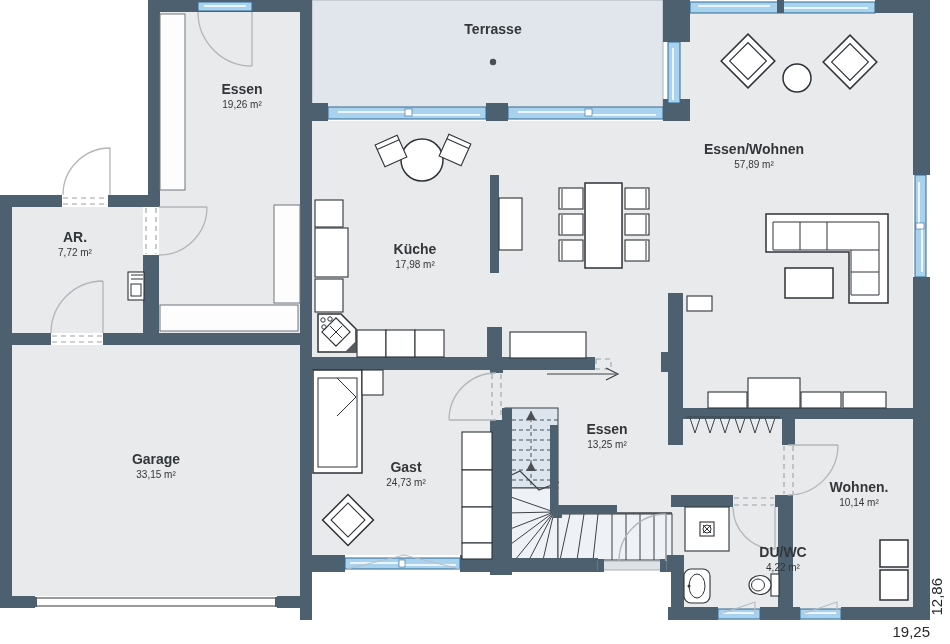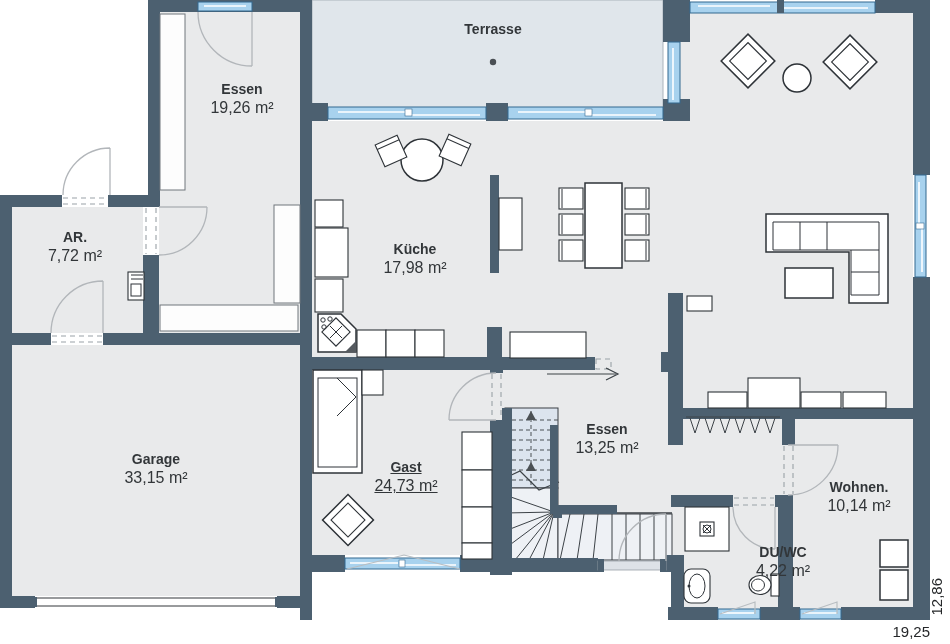--- a/index.html
+++ b/index.html
@@ -22,21 +22,21 @@
   .sdash{fill:none;stroke:#4b5054;stroke-width:1;stroke-dasharray:4 3;}
   .tread{fill:none;stroke:#3c4247;stroke-width:1;}
   .cut{fill:none;stroke:#3c4247;stroke-width:1.3;}
   .gray{fill:none;stroke:#b9bec2;stroke-width:1.2;}
   .supper{fill:#dce4ee;stroke:#3a3f44;stroke-width:1;}
   .slower{fill:#eef1f5;stroke:#3a3f44;stroke-width:1;}
   
   .room-label{position:absolute;transform:translateX(-50%);text-align:center;
               color:#323639;line-height:1.3;white-space:nowrap;}
   .room-label .rname{display:block;font-weight:bold;font-size:14px;}
-  .room-label .rarea{display:block;font-size:16px;text-align:center;}
+  .room-label .rarea{display:block;font-size:10px;text-align:center;}
   .dim{position:absolute;font-size:15px;color:#26282a;}
   .dim-h{width:58px;text-align:right;}
   .dim-v{writing-mode:vertical-rl;transform:rotate(180deg);}
 </style>
 </head>
 <body>
 
 <div class="stage">
 
 <svg width="950" height="644" viewBox="0 0 950 644">
@@ -290,33 +290,37 @@
   </g>
 </svg>
 
   <div class="room-label" style="left:493px;top:20px;">
     <span class="rname">Terrasse</span>
   </div>
   <div class="room-label" style="left:242px;top:80px;">
     <span class="rname">Essen</span>
     <span class="rarea">19,26 m²</span>
   </div>
+  <div class="room-label" style="left:754px;top:140px;">
+    <span class="rname">Essen/Wohnen</span>
+    <span class="rarea">57,89 m²</span>
+  </div>
   <div class="room-label" style="left:75px;top:228px;">
     <span class="rname">AR.</span>
     <span class="rarea">7,72 m²</span>
   </div>
   <div class="room-label" style="left:415px;top:240px;">
     <span class="rname">Küche</span>
     <span class="rarea">17,98 m²</span>
   </div>
   <div class="room-label" style="left:156px;top:450px;">
     <span class="rname">Garage</span>
     <span class="rarea">33,15 m²</span>
   </div>
-  <div class="room-label" style="left:406px;top:458px;text-decoration:underline;">
+  <div class="room-label" style="left:406px;top:458px;">
     <span class="rname">Gast</span>
     <span class="rarea">24,73 m²</span>
   </div>
   <div class="room-label" style="left:607px;top:420px;">
     <span class="rname">Essen</span>
     <span class="rarea">13,25 m²</span>
   </div>
   <div class="room-label" style="left:859px;top:478px;">
     <span class="rname">Wohnen.</span>
     <span class="rarea">10,14 m²</span>

